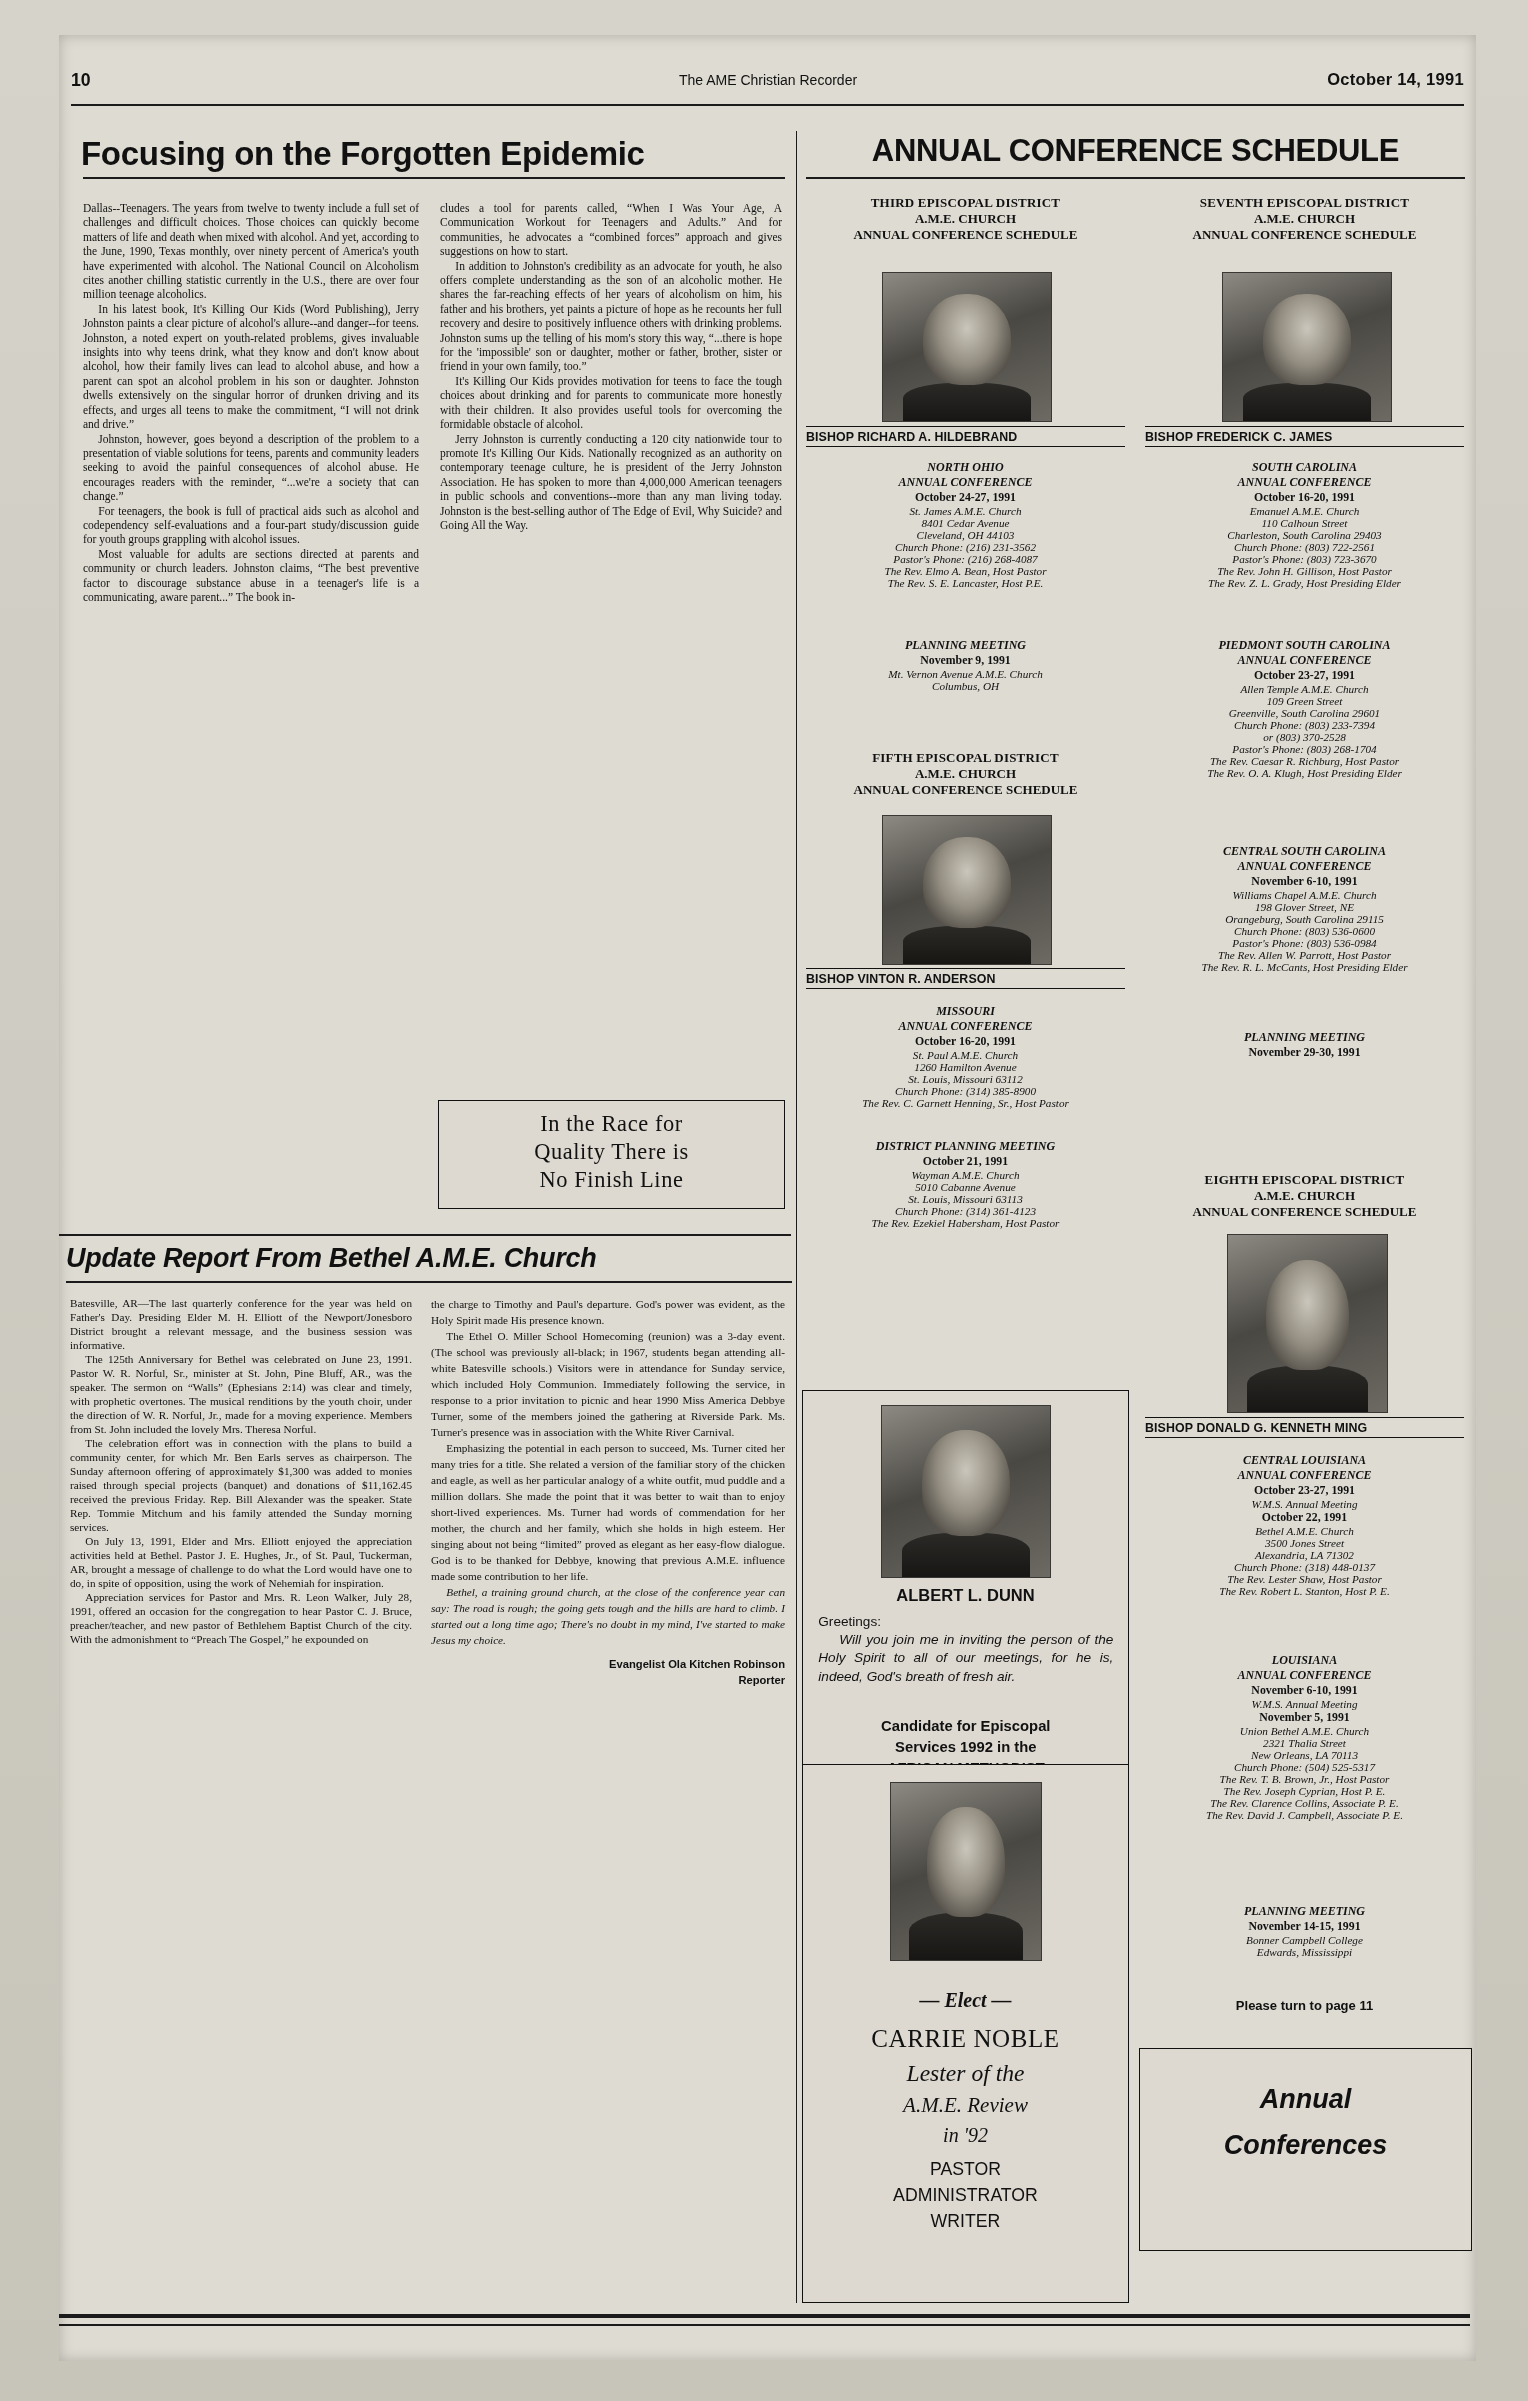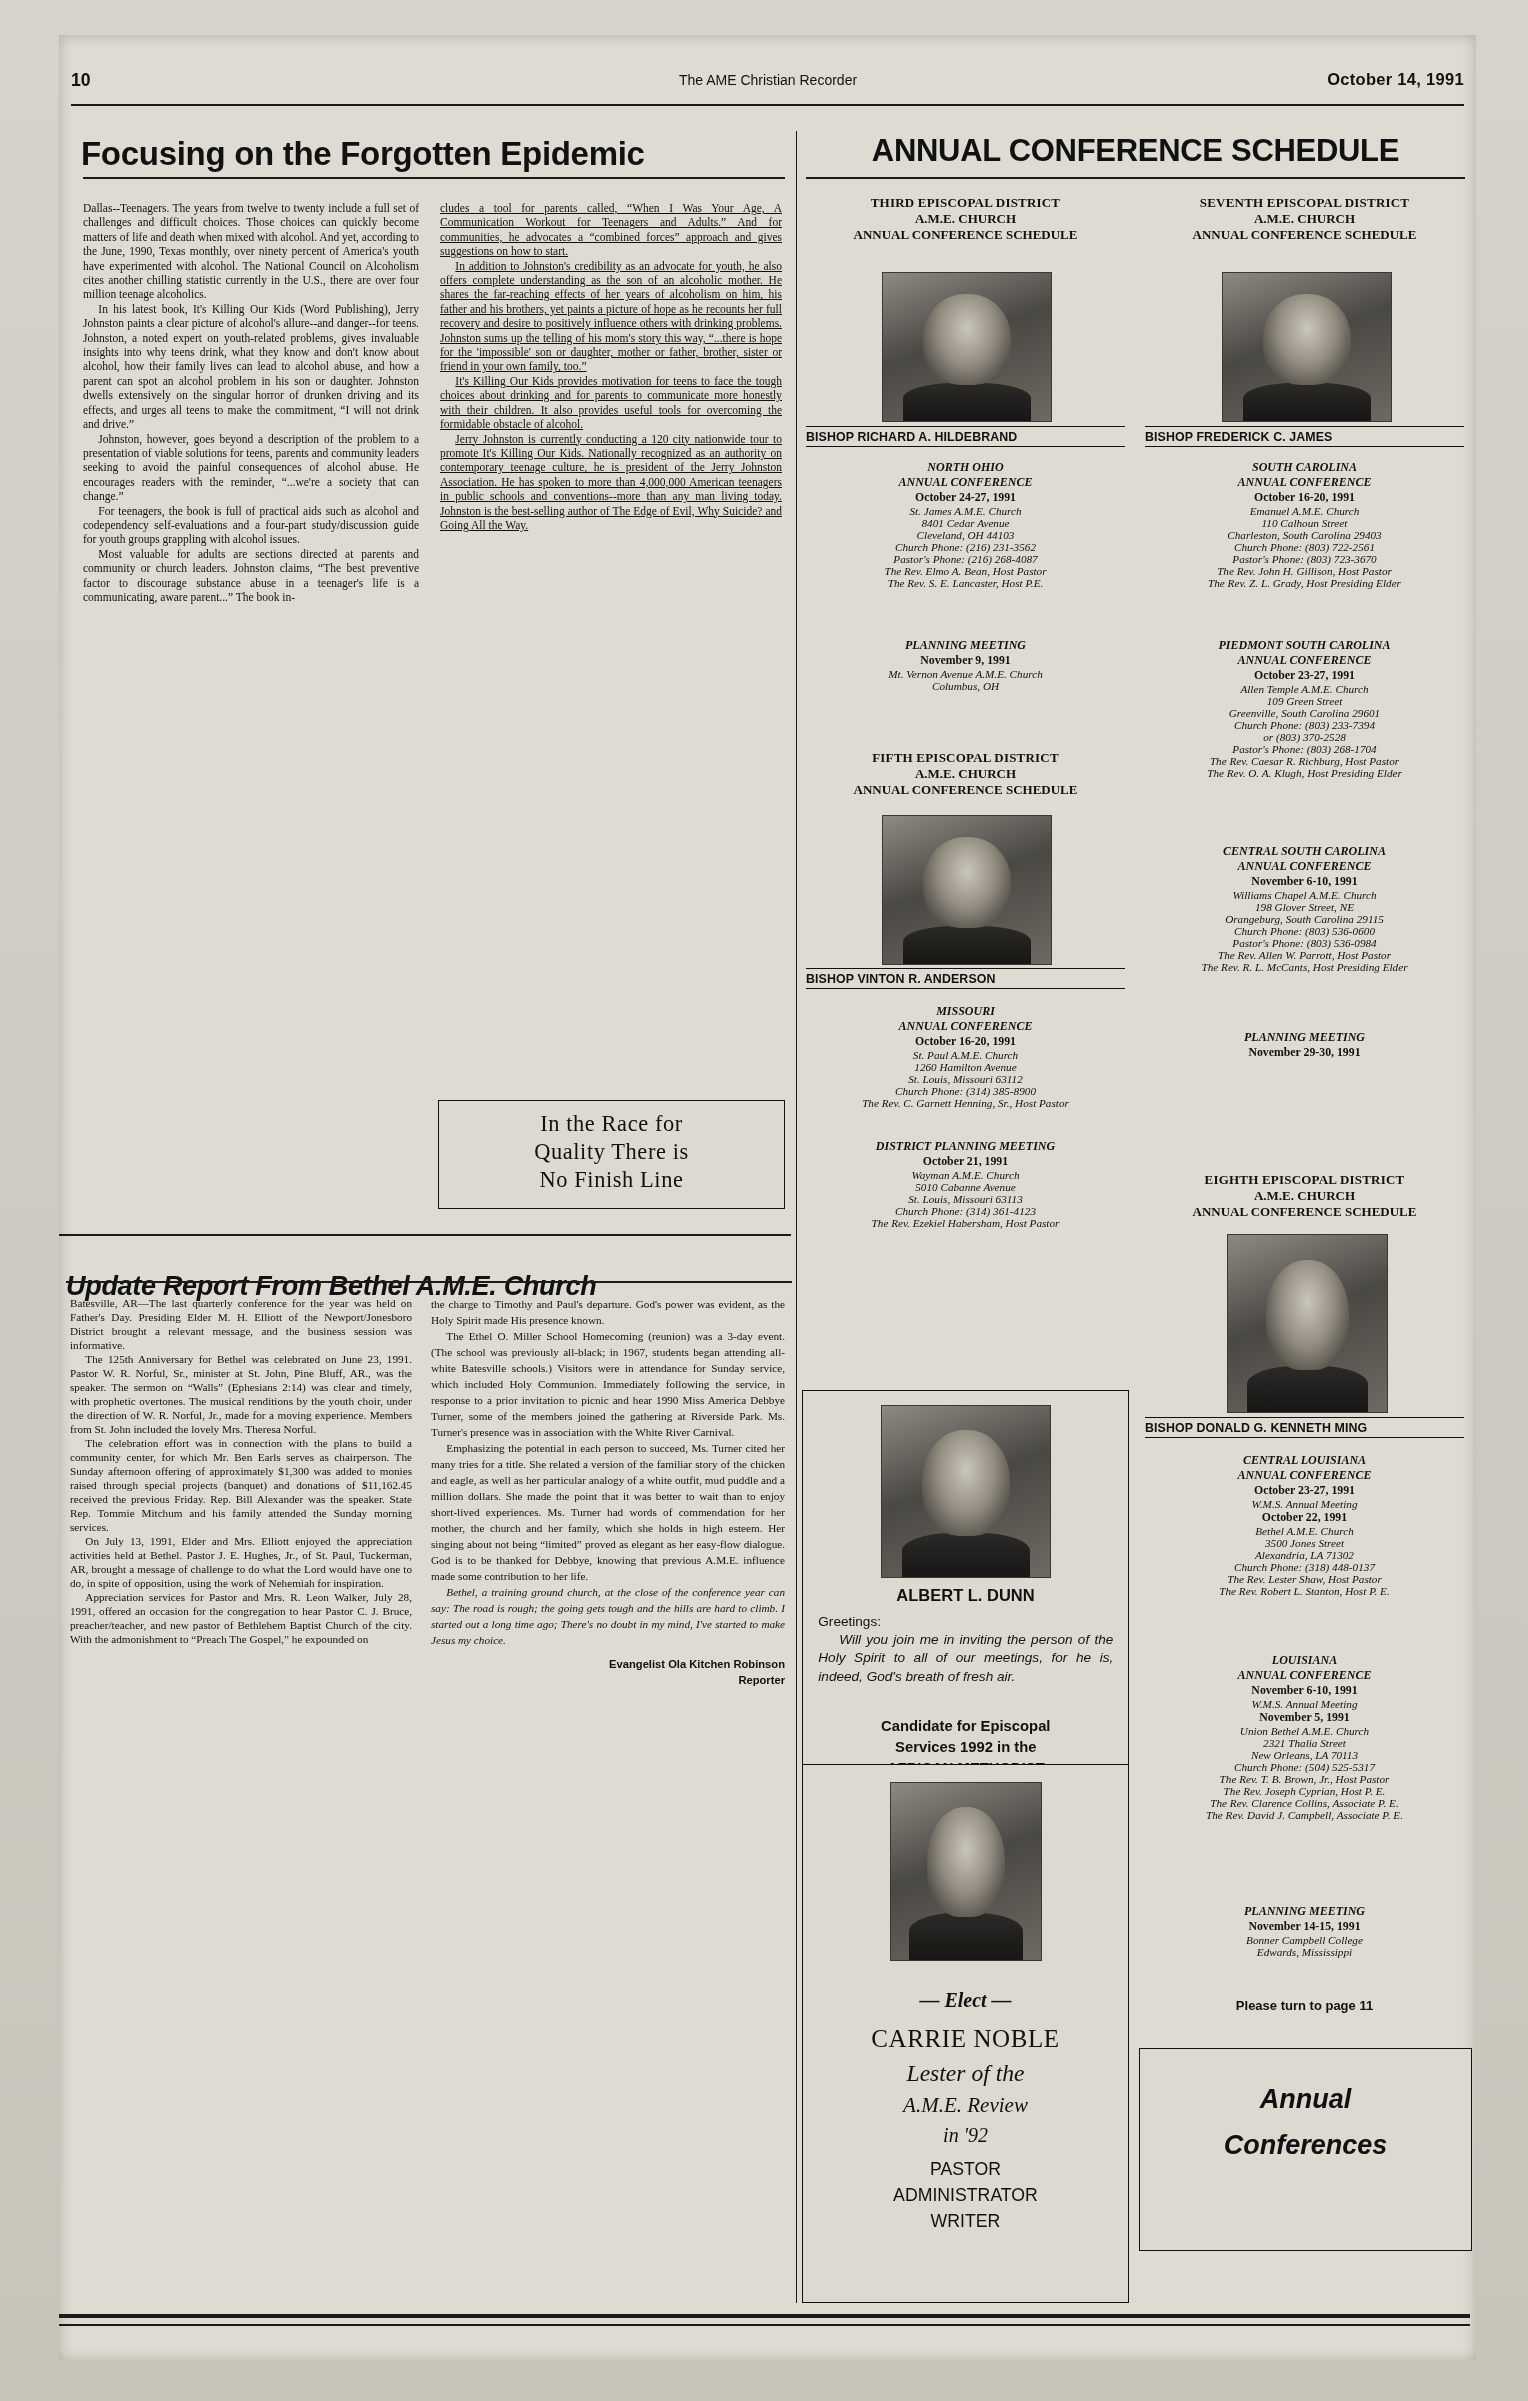--- a/index.html
+++ b/index.html
@@ -88,37 +88,37 @@
   <div class="rule" style="left:83px;top:177px;width:702px;height:1.8px;"></div>
 
   <div class="col" style="left:83px;top:201px;width:336px;">
     <p class="noind">Dallas--Teenagers. The years from twelve to twenty include a full set of challenges and difficult choices. Those choices can quickly become matters of life and death when mixed with alcohol. And yet, according to the June, 1990, Texas monthly, over ninety percent of America's youth have experimented with alcohol. The National Council on Alcoholism cites another chilling statistic currently in the U.S., there are over four million teenage alcoholics.</p>
     <p>In his latest book, It's Killing Our Kids (Word Publishing), Jerry Johnston paints a clear picture of alcohol's allure--and danger--for teens. Johnston, a noted expert on youth-related problems, gives invaluable insights into why teens drink, what they know and don't know about alcohol, how their family lives can lead to alcohol abuse, and how a parent can spot an alcohol problem in his son or daughter. Johnston dwells extensively on the singular horror of drunken driving and its effects, and urges all teens to make the commitment, “I will not drink and drive.”</p>
     <p>Johnston, however, goes beyond a description of the problem to a presentation of viable solutions for teens, parents and community leaders seeking to avoid the painful consequences of alcohol abuse. He encourages readers with the reminder, “...we're a society that can change.”</p>
     <p>For teenagers, the book is full of practical aids such as alcohol and codependency self-evaluations and a four-part study/discussion guide for youth groups grappling with alcohol issues.</p>
     <p>Most valuable for adults are sections directed at parents and community or church leaders. Johnston claims, “The best preventive factor to discourage substance abuse in a teenager's life is a communicating, aware parent...” The book in-</p>
   </div>
 
-  <div class="col" style="left:440px;top:201px;width:342px;text-decoration:underline;">
+  <div class="col" style="left:440px;top:201px;width:342px;">
     <p class="noind">cludes a tool for parents called, “When I Was Your Age, A Communication Workout for Teenagers and Adults.” And for communities, he advocates a “combined forces” approach and gives suggestions on how to start.</p>
     <p>In addition to Johnston's credibility as an advocate for youth, he also offers complete understanding as the son of an alcoholic mother. He shares the far-reaching effects of her years of alcoholism on him, his father and his brothers, yet paints a picture of hope as he recounts her full recovery and desire to positively influence others with drinking problems. Johnston sums up the telling of his mom's story this way, “...there is hope for the 'impossible' son or daughter, mother or father, brother, sister or friend in your own family, too.”</p>
     <p>It's Killing Our Kids provides motivation for teens to face the tough choices about drinking and for parents to communicate more honestly with their children. It also provides useful tools for overcoming the formidable obstacle of alcohol.</p>
     <p>Jerry Johnston is currently conducting a 120 city nationwide tour to promote It's Killing Our Kids. Nationally recognized as an authority on contemporary teenage culture, he is president of the Jerry Johnston Association. He has spoken to more than 4,000,000 American teenagers in public schools and conventions--more than any man living today. Johnston is the best-selling author of The Edge of Evil, Why Suicide? and Going All the Way.</p>
   </div>
 
   <div class="boxad" style="position:absolute;left:438px;top:1100px;width:345px;height:107px;">
     <div class="ctr" style="padding-top:9.4px;font-size:22.4px;letter-spacing:0.6px;line-height:28px;">
       <div>In the Race for</div>
       <div>Quality There is</div>
       <div>No Finish Line</div>
     </div>
   </div>
 
   <div class="rule" style="left:59px;top:1234px;width:732px;height:2.4px;"></div>
-  <div class="headline" style="position:absolute;left:66px;top:1243px;width:726px;font-size:27px;font-style:italic;margin-top:28px;">Update Report From Bethel A.M.E. Church</div>
+  <div class="headline" style="position:absolute;left:66px;top:1243px;width:726px;font-size:27px;font-style:italic;">Update Report From Bethel A.M.E. Church</div>
   <div class="rule" style="left:66px;top:1281px;width:726px;height:1.8px;"></div>
 
   <div class="col" style="left:70px;top:1296px;width:342px;font-size:11.2px;line-height:14px;">
     <p class="noind">Batesville, AR—The last quarterly conference for the year was held on Father's Day. Presiding Elder M. H. Elliott of the Newport/Jonesboro District brought a relevant message, and the business session was informative.</p>
     <p>The 125th Anniversary for Bethel was celebrated on June 23, 1991. Pastor W. R. Norful, Sr., minister at St. John, Pine Bluff, AR., was the speaker. The sermon on “Walls” (Ephesians 2:14) was clear and timely, with prophetic overtones. The musical renditions by the youth choir, under the direction of W. R. Norful, Jr., made for a moving experience. Members from St. John included the lovely Mrs. Theresa Norful.</p>
     <p>The celebration effort was in connection with the plans to build a community center, for which Mr. Ben Earls serves as chairperson. The Sunday afternoon offering of approximately $1,300 was added to monies raised through special projects (banquet) and donations of $11,162.45 received the previous Friday. Rep. Bill Alexander was the speaker. State Rep. Tommie Mitchum and his family attended the Sunday morning services.</p>
     <p>On July 13, 1991, Elder and Mrs. Elliott enjoyed the appreciation activities held at Bethel. Pastor J. E. Hughes, Jr., of St. Paul, Tuckerman, AR, brought a message of challenge to do what the Lord would have one to do, in spite of opposition, using the work of Nehemiah for inspiration.</p>
     <p>Appreciation services for Pastor and Mrs. R. Leon Walker, July 28, 1991, offered an occasion for the congregation to hear Pastor C. J. Bruce, preacher/teacher, and new pastor of Bethlehem Baptist Church of the city. With the admonishment to “Preach The Gospel,” he expounded on</p>
   </div>
   <div class="col" style="left:431px;top:1296px;width:354px;font-size:11.2px;line-height:16px;">

